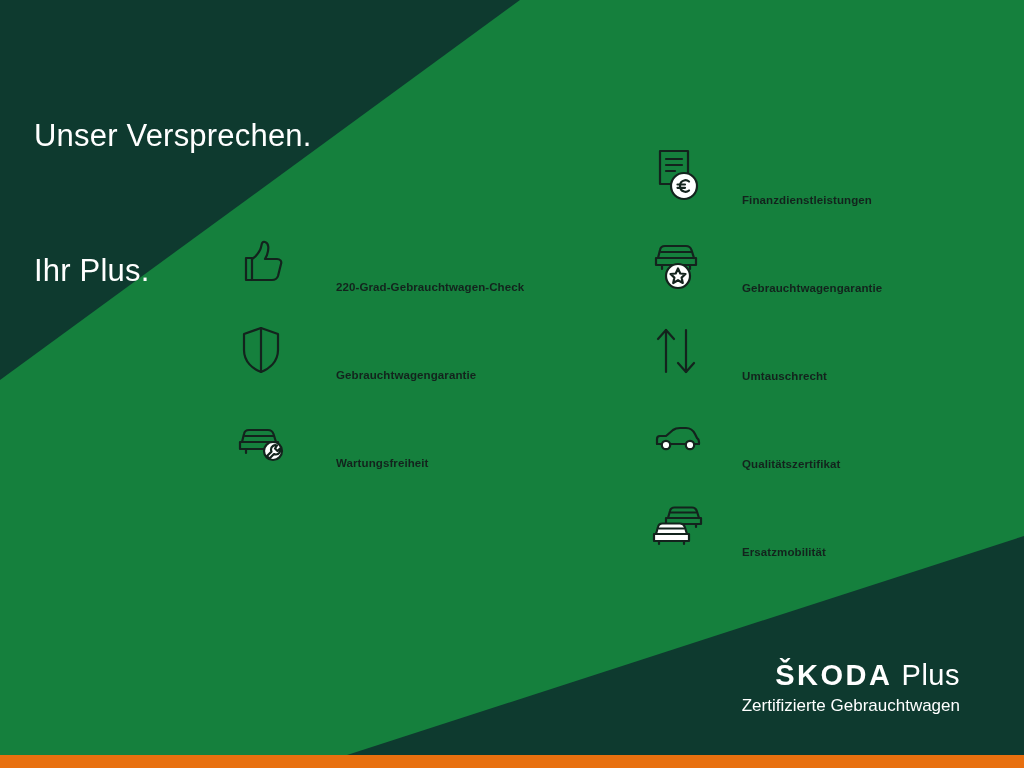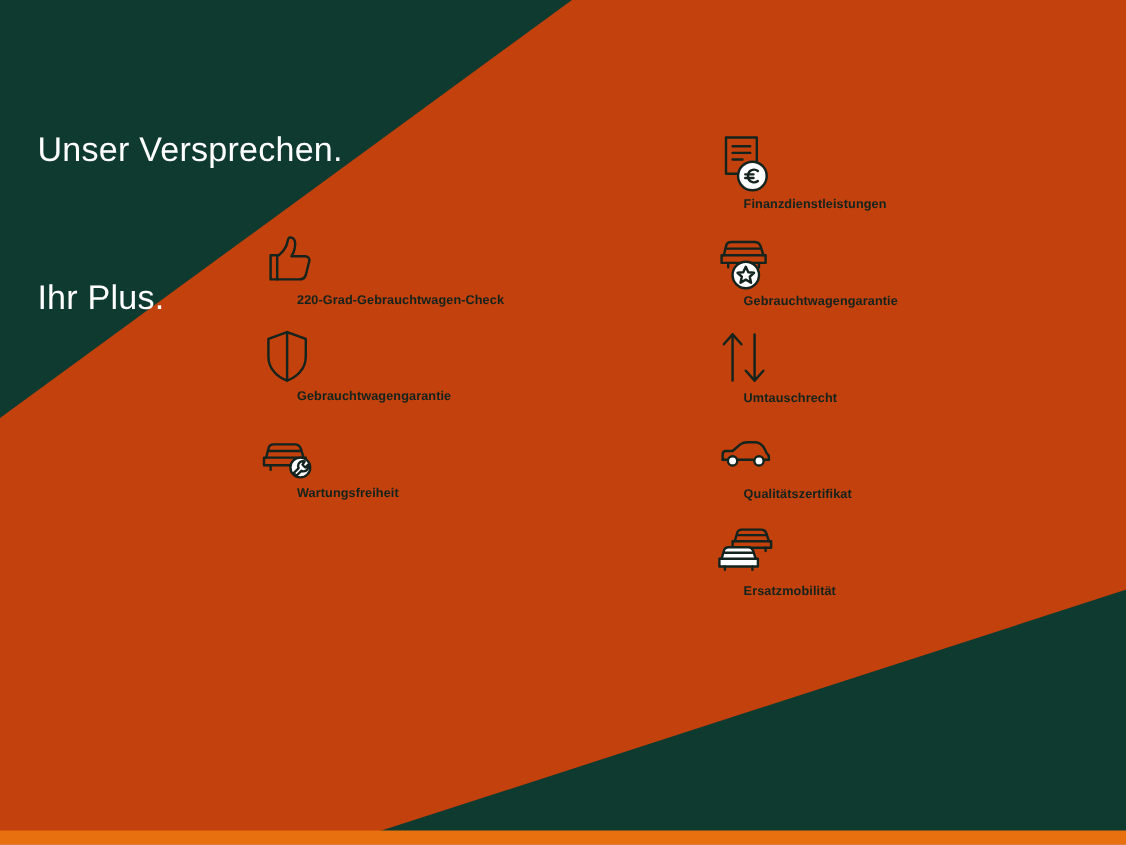--- a/index.html
+++ b/index.html
@@ -7,21 +7,21 @@
     padding: 0;
     background: #ffffff;
   }
   body {
     font-family: "Liberation Sans", sans-serif;
   }
   .page {
     position: relative;
     width: 1024px;
     height: 768px;
-    background: #c2410c;
+    background: #15803d;
     overflow: hidden;
   }
   
   .wedge-top {
     position: absolute;
     left: 0;
     top: 0;
     width: 520px;
     height: 380px;
     background: #0e3a2f;
@@ -62,23 +62,22 @@
 
   
   .col {
     position: absolute;
   }
   .col-left { left: 232px; top: 205px; }
   .col-right { left: 648px; top: 118px; }
 
   .item {
     display: flex;
-    align-items: flex-start;
+    align-items: flex-end;
     height: 88px;
-    flex-direction: column;
   }
   .item .icon {
     width: 66px;
     min-width: 66px;
     height: 62px;
     display: flex;
     align-items: center;
     justify-content: flex-start;
   }
   .item .label {
@@ -240,14 +239,20 @@
           <path d="M6 38 L41 38 L41 45 L6 45 Z" fill="#ffffff"></path>
           <path d="M11 45 L11 48 M36 45 L36 48"></path>
           <path d="M11 32.5 L36 32.5"></path>
         </svg>
       </span>
       <span class="label">Ersatzmobilität</span>
     </div>
 
   </div>
 
+  <div class="brand">
+    <div class="brand-top">
+      <span class="mark">ŠKODA</span><span>&nbsp;</span><span class="plus">Plus</span>
+    </div>
+    <div class="brand-sub">Zertifizierte Gebrauchtwagen</div>
+  </div>
 
 </div>
 
 </body></html>

